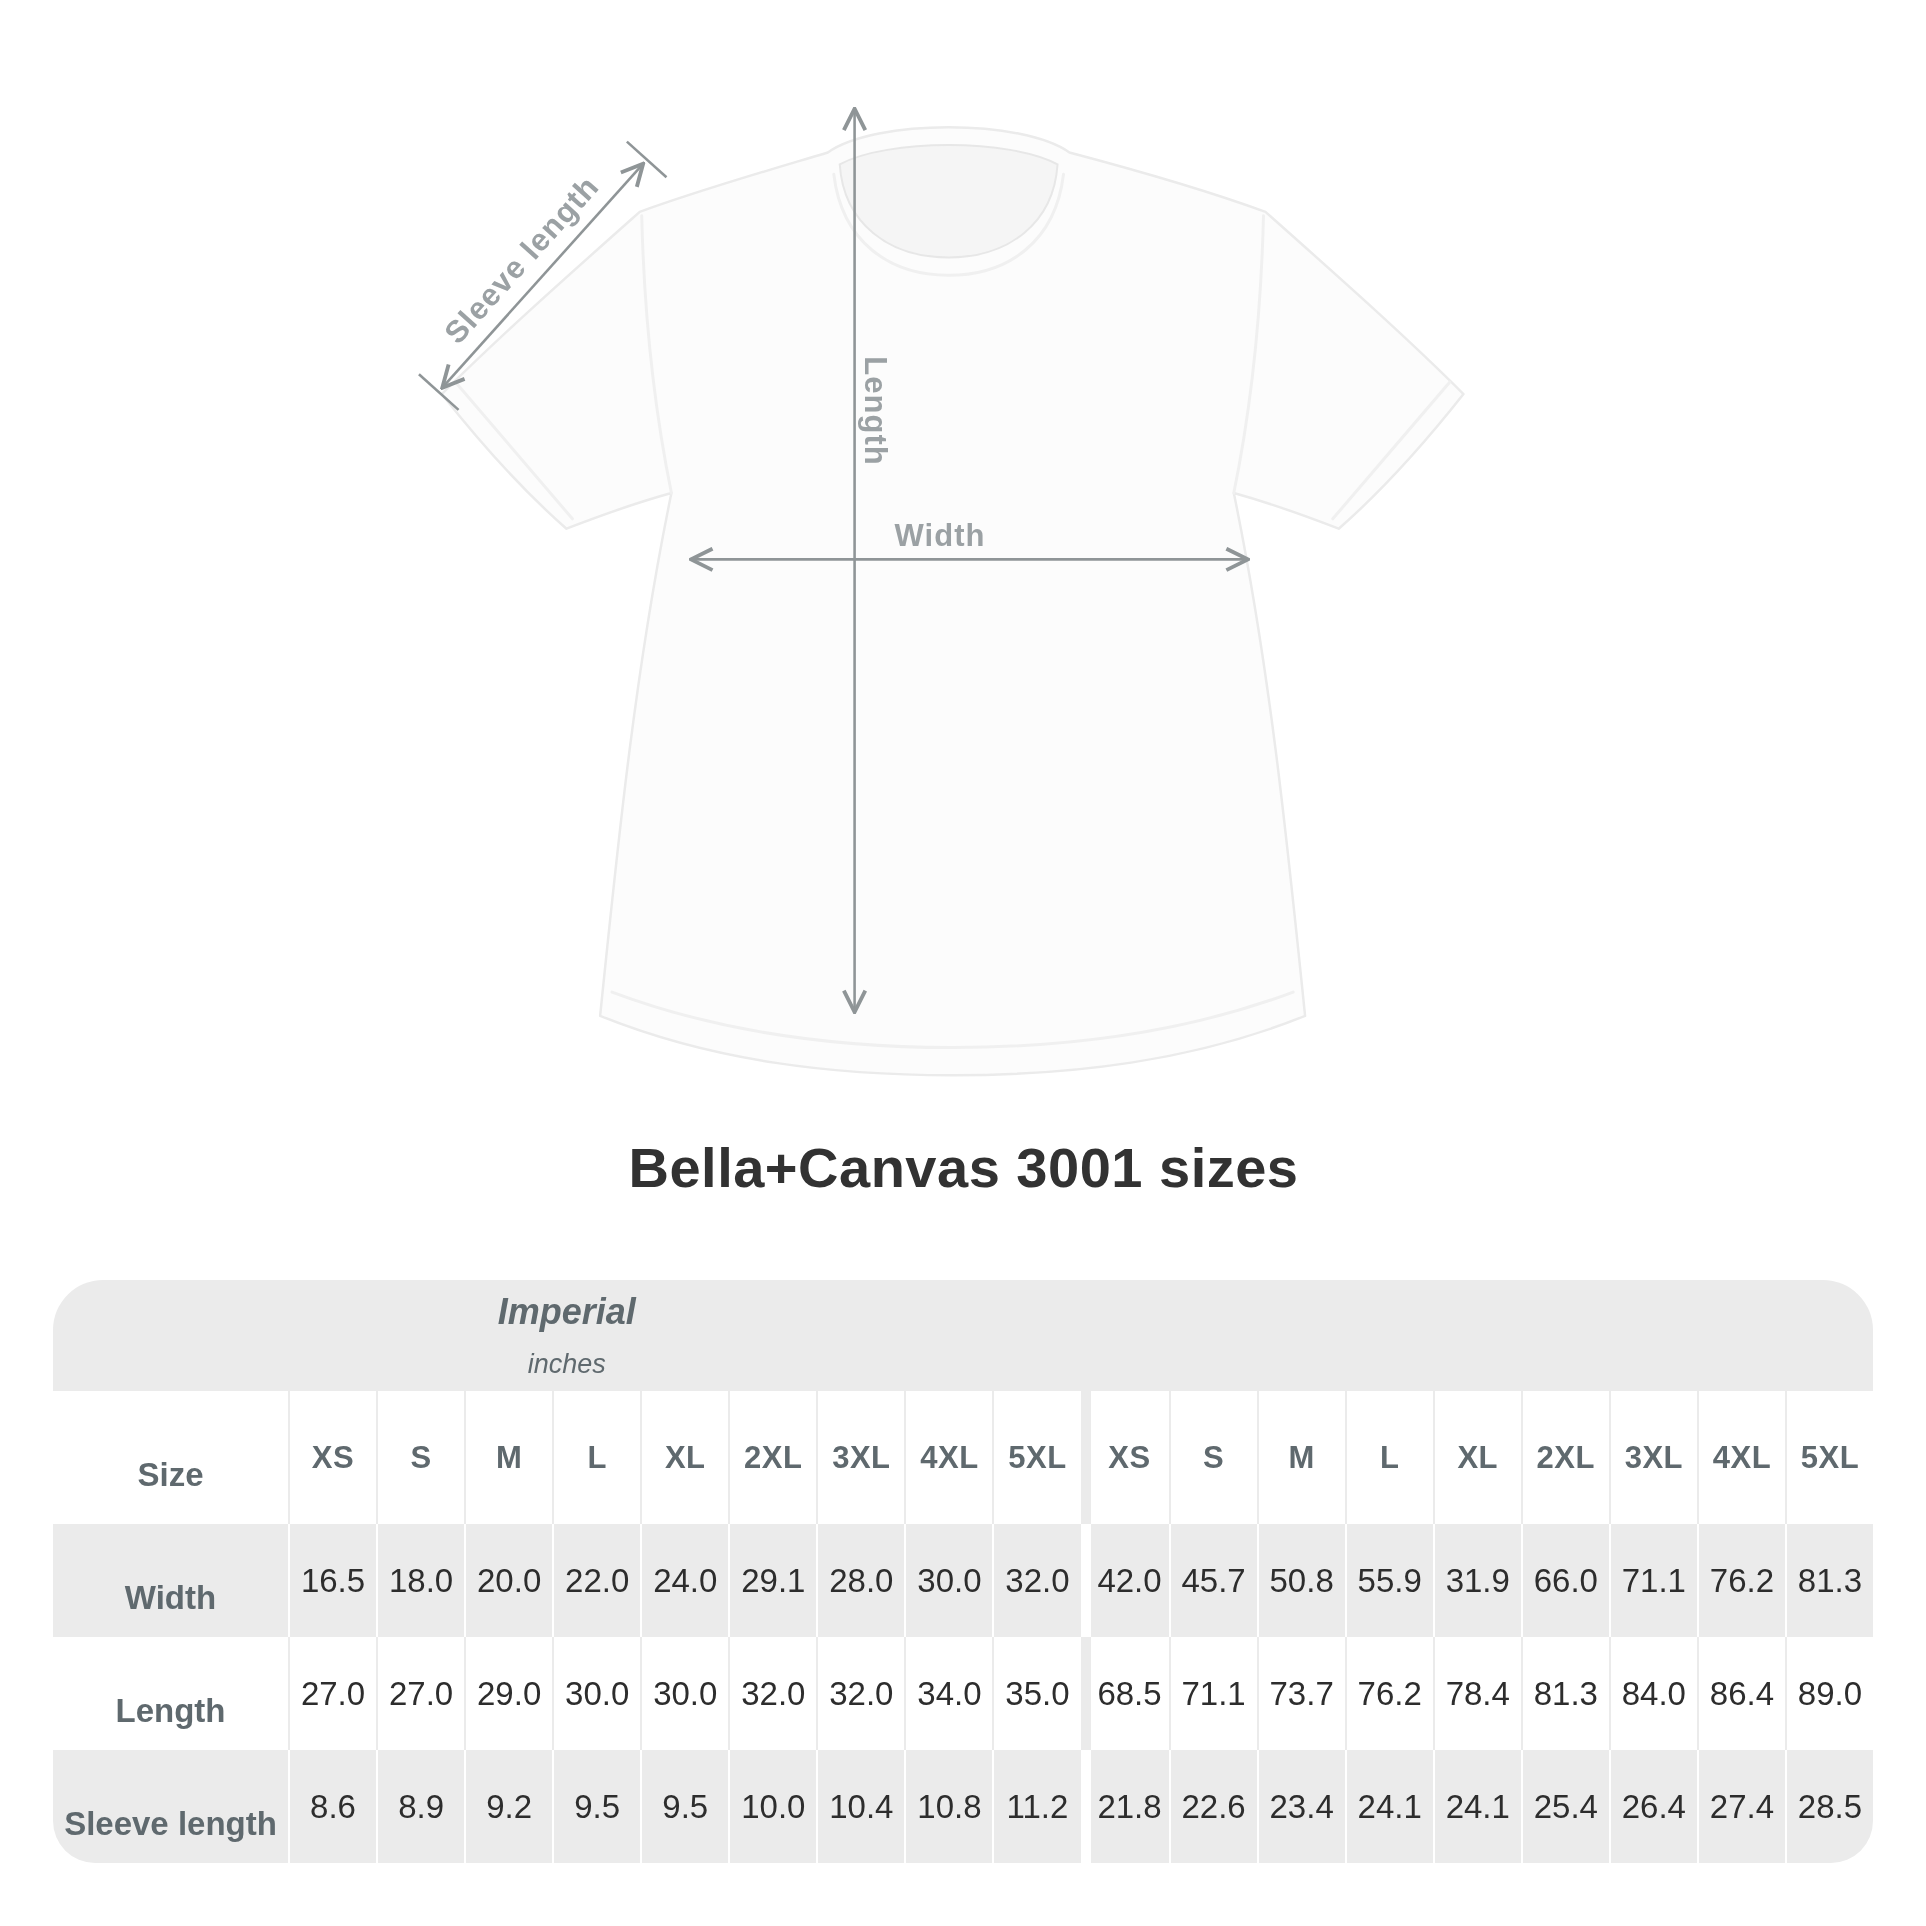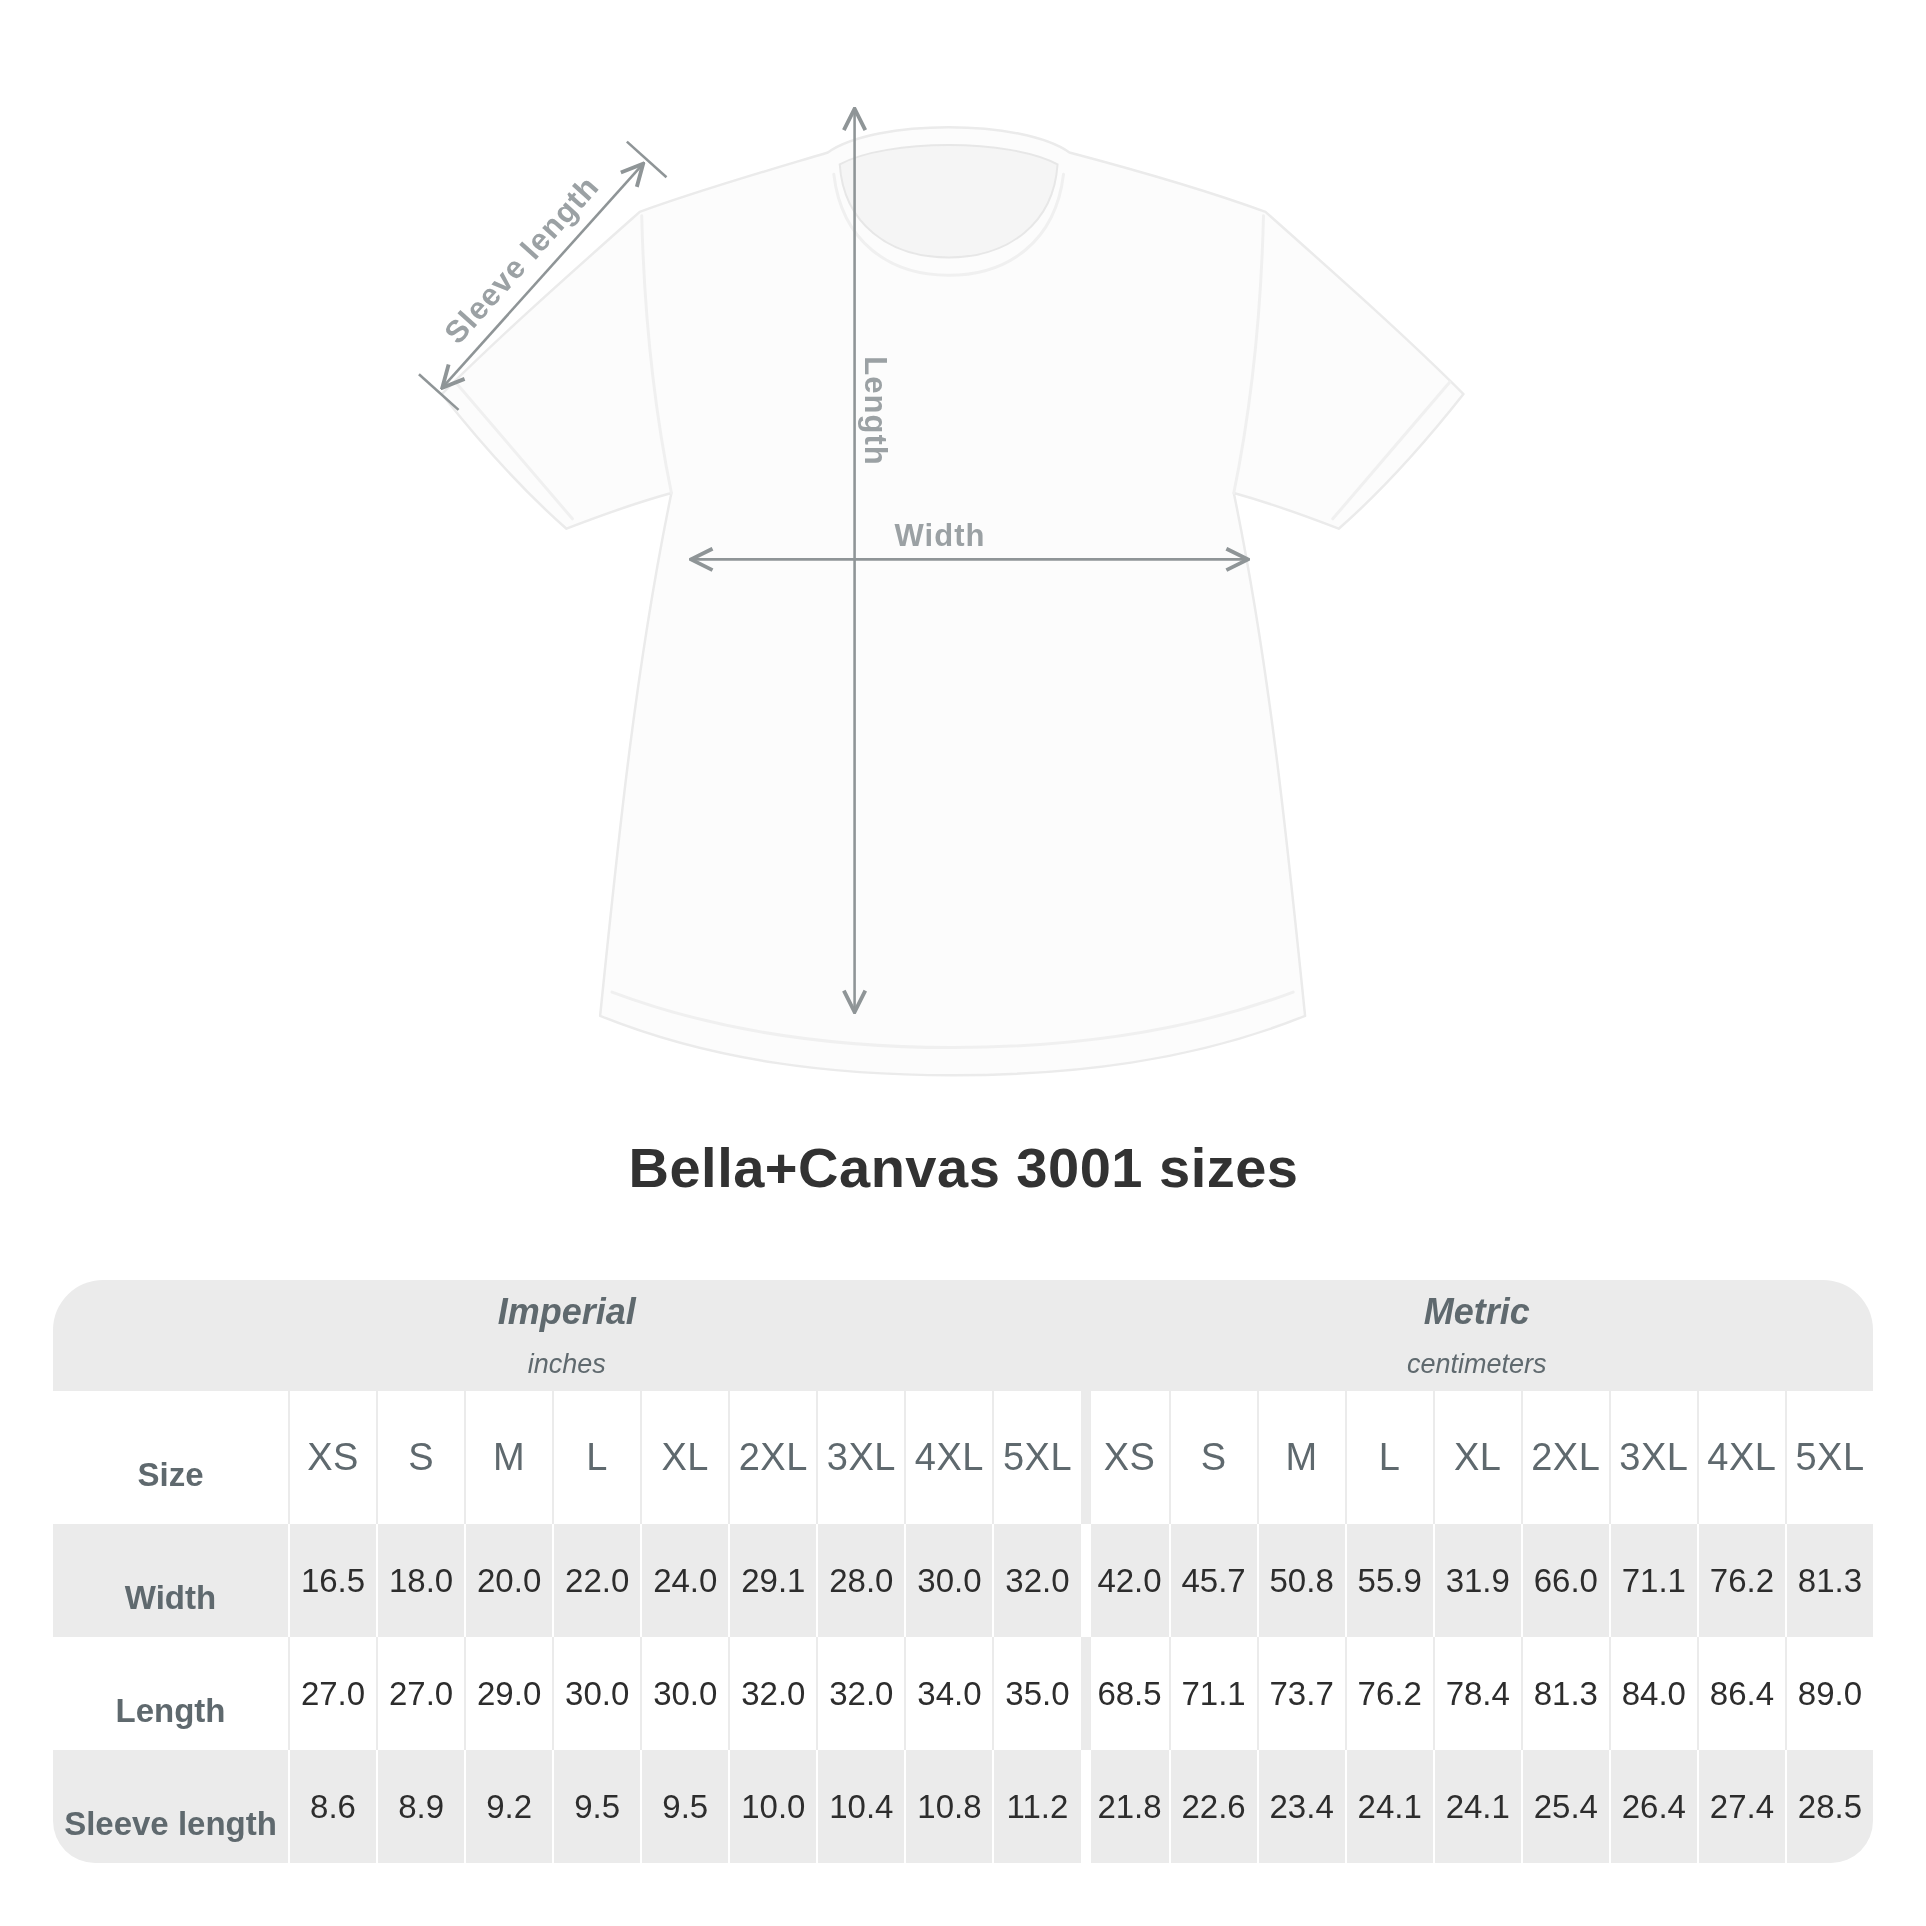--- a/index.html
+++ b/index.html
@@ -39,21 +39,21 @@
   .row{display:grid;grid-template-columns:235px repeat(18,1fr);}
   .row-band{height:111px;background:var(--table-gray,#ebebeb);}
   .row-sizes{height:133px;}
   .row-data{height:113px;}
   .row-white{--sep:#ebebeb;background:#fff;}
   .row-gray{--sep:#ffffff;background:var(--table-gray,#ebebeb);}
   .cell{display:flex;align-items:center;justify-content:center;}
   .cell + .cell{border-left:2px solid var(--sep);}
   .cell.group-start{border-left-width:10px;}
   .cell.lab{font-weight:bold;font-size:33px;color:var(--label-gray,#5f696e);margin-top:34px;}
-  .cell.code{font-weight:normal;font-size:38px;color:var(--label-gray,#5f696e);letter-spacing:0.5px;}
+  .cell.code{font-weight:bold;font-size:31px;color:var(--label-gray,#5f696e);letter-spacing:0.5px;}
   .cell.val{font-size:33px;color:var(--value-text,#2d2d2d);}
   .band-group{display:flex;flex-direction:column;align-items:center;justify-content:center;gap:16px;}
   .band-group.left{grid-column:1/11;}
   .band-group.right{grid-column:11/20;}
   .band-name{font-size:36px;font-weight:bold;font-style:italic;color:var(--label-gray,#5f696e);}
   .band-unit{font-size:27px;font-style:italic;color:var(--label-gray,#5f696e);}
 </style>
 </head>
 <body>
 
@@ -116,24 +116,20 @@
   <div class="ann-label rot-length" style="left:875px;top:411px;">Length</div>
   <div class="ann-label" style="left:940px;top:536px;">Width</div>
 
   <div class="page-title">Bella+Canvas 3001 sizes</div>
 
   <div class="table-wrap">
     <div class="row row-band">
       <div class="band-group left">
         <div class="band-name">Imperial</div>
         <div class="band-unit">inches</div>
-      </div>
-      <div class="band-group right">
-        <div class="band-name">Metric</div>
-        <div class="band-unit">centimeters</div>
       </div>
     </div>
     <div>
         <div class="row row-sizes row-white">
           <div class="cell lab">Size</div>
           <div class="cell code">XS</div>
           <div class="cell code">S</div>
           <div class="cell code">M</div>
           <div class="cell code">L</div>
           <div class="cell code">XL</div>

